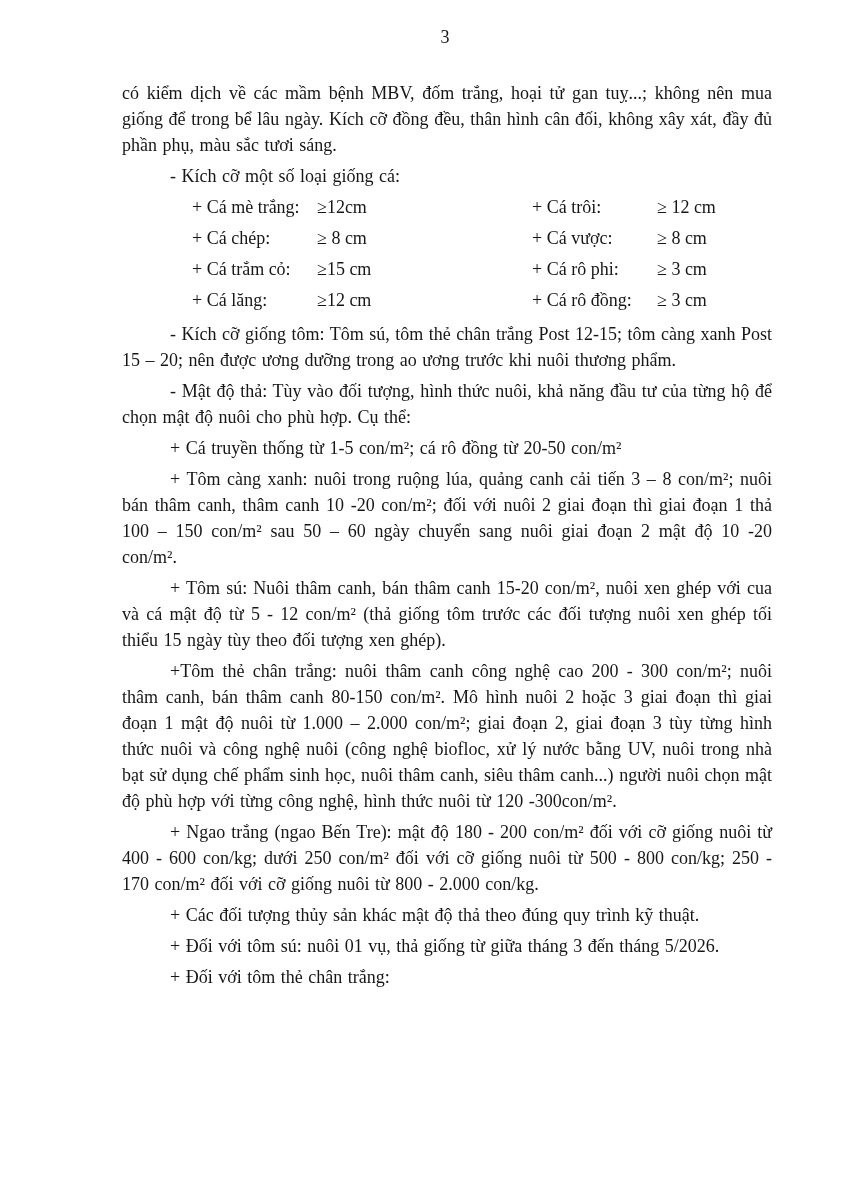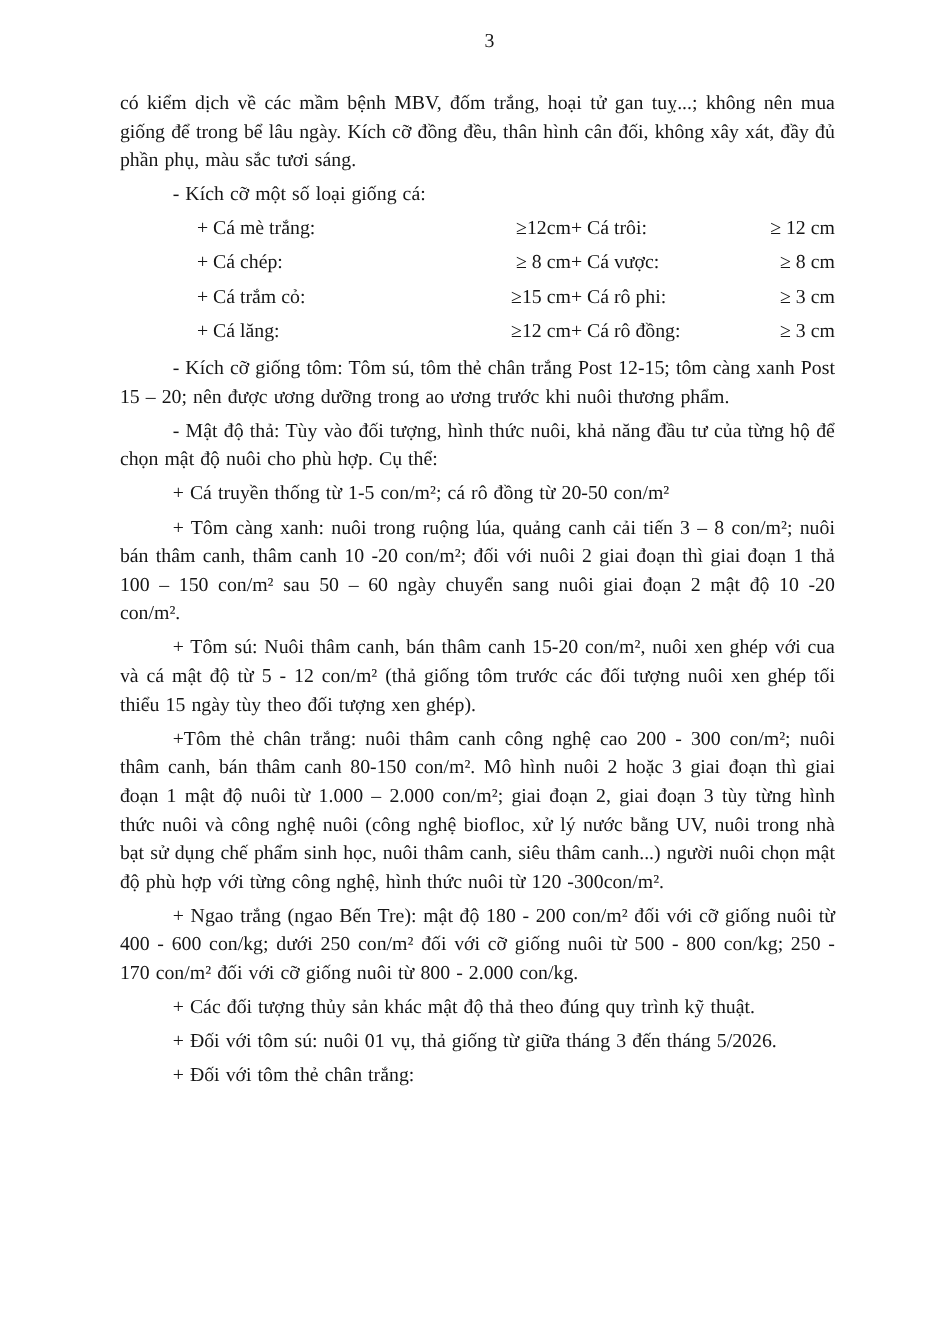--- a/index.html
+++ b/index.html
@@ -16,42 +16,41 @@
     background: #ffffff;
   }
   .page-number {
     position: absolute;
     top: 26px; left: 120px; width: 650px;
     text-align: center;
     font-size: 18px; line-height: 22px;
   }
   .content {
     position: absolute;
-    left: 109px; top: 80px; width: 650px;
+    left: 122px; top: 80px; width: 650px;
   }
   .para {
     margin: 0 0 5px 0;
     font-size: 18px;
     line-height: 26px;
     text-align: justify;
     word-spacing: 1px;
   }
   .para.indent { text-indent: 48px; }
   .para.last { margin-bottom: 0; }
   .fish-grid {
     display: grid;
     grid-template-columns: 340px auto;
     row-gap: 5px;
     margin: 2px 0 8px 70px;
   }
   .fish-cell {
     display: flex;
     font-size: 18px;
     line-height: 26px;
-    justify-content: space-between;
   }
   .fish-label { width: 125px; flex-shrink: 0; }
   .fish-value { white-space: nowrap; }
 </style>
 </head>
 <body>
 
 <div class="page">
 
   <div class="page-number">3</div>

